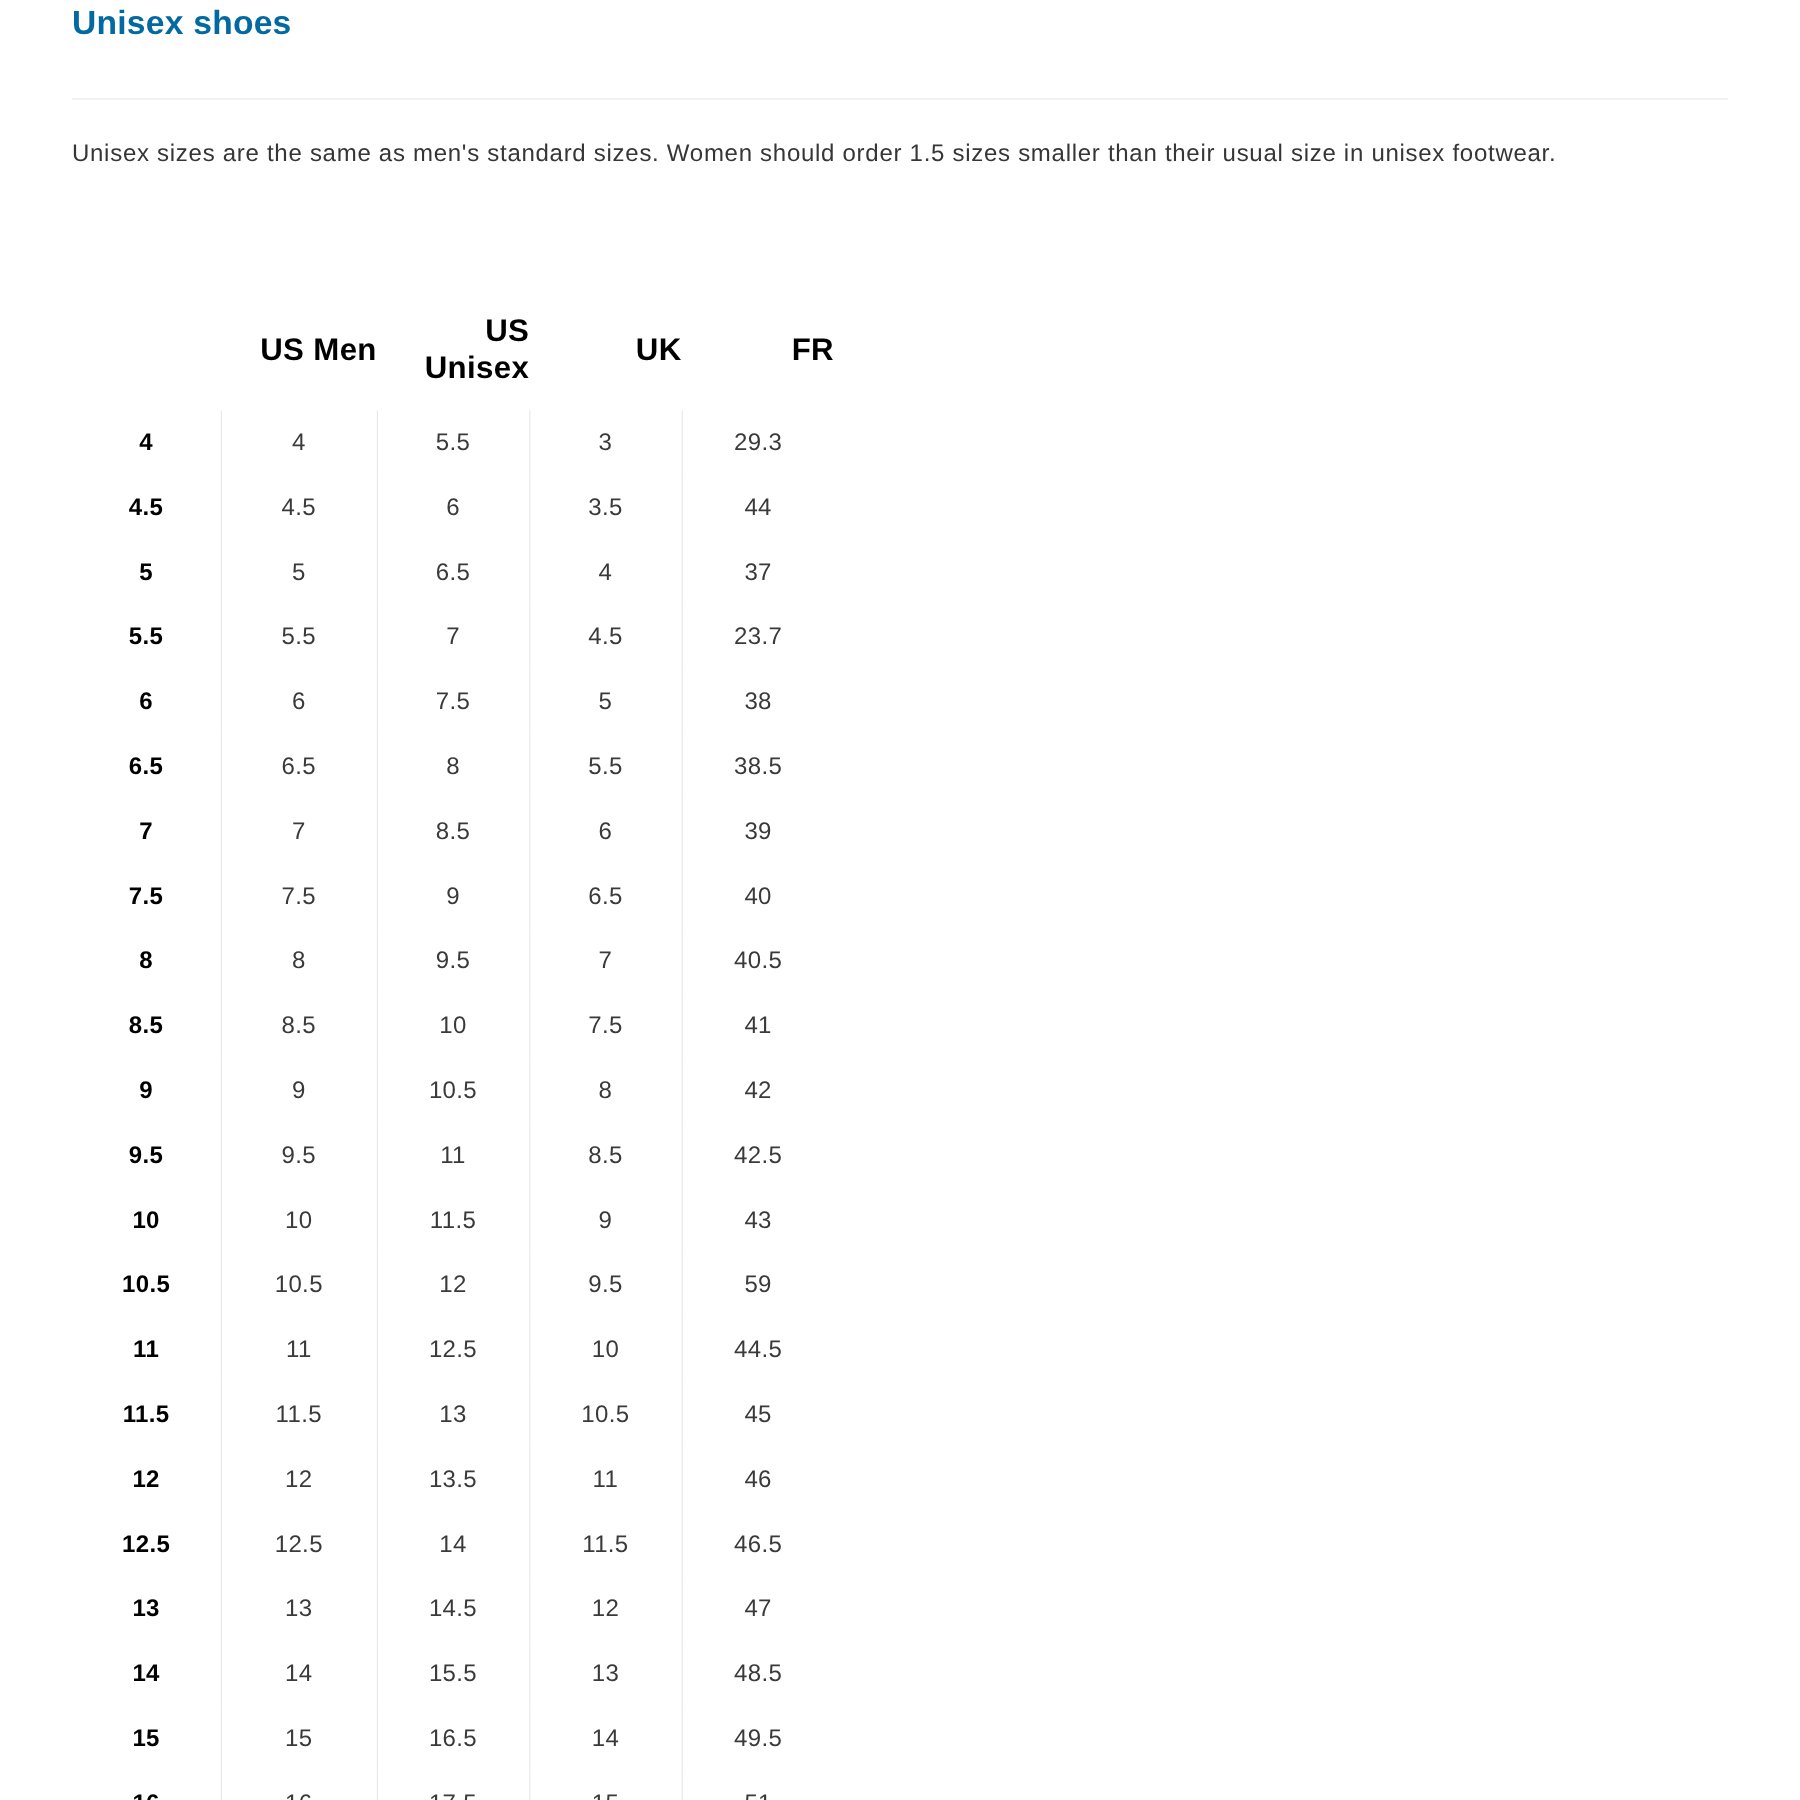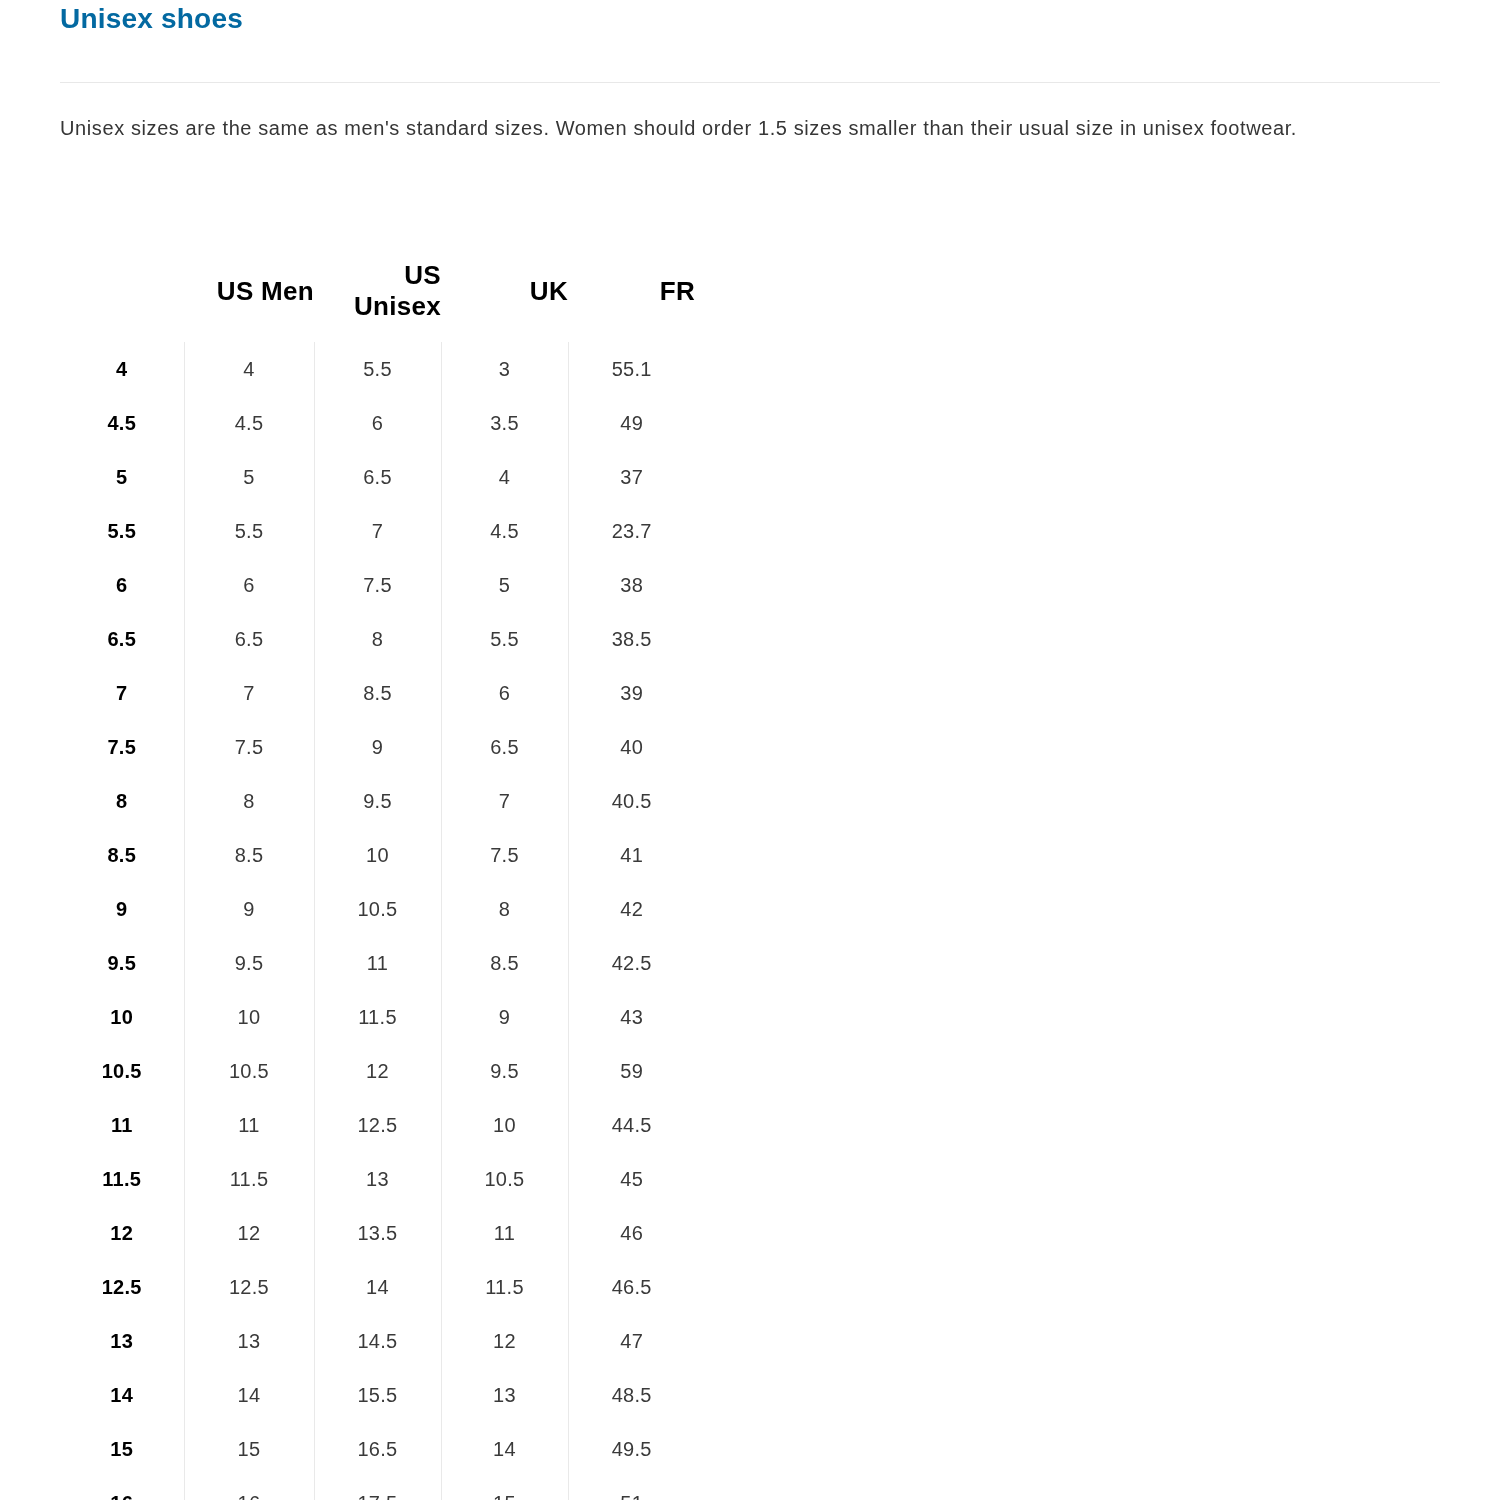--- a/index.html
+++ b/index.html
@@ -99,28 +99,28 @@
         <th>UK</th>
         <th>FR</th>
       </tr>
     </thead>
     <tbody>
         <tr>
           <td>4</td>
           <td>4</td>
           <td>5.5</td>
           <td>3</td>
-          <td>55.1</td>
+          <td>29.3</td>
         </tr>
         <tr>
           <td>4.5</td>
           <td>4.5</td>
           <td>6</td>
           <td>3.5</td>
-          <td>49</td>
+          <td>44</td>
         </tr>
         <tr>
           <td>5</td>
           <td>5</td>
           <td>6.5</td>
           <td>4</td>
           <td>37</td>
         </tr>
         <tr>
           <td>5.5</td>

